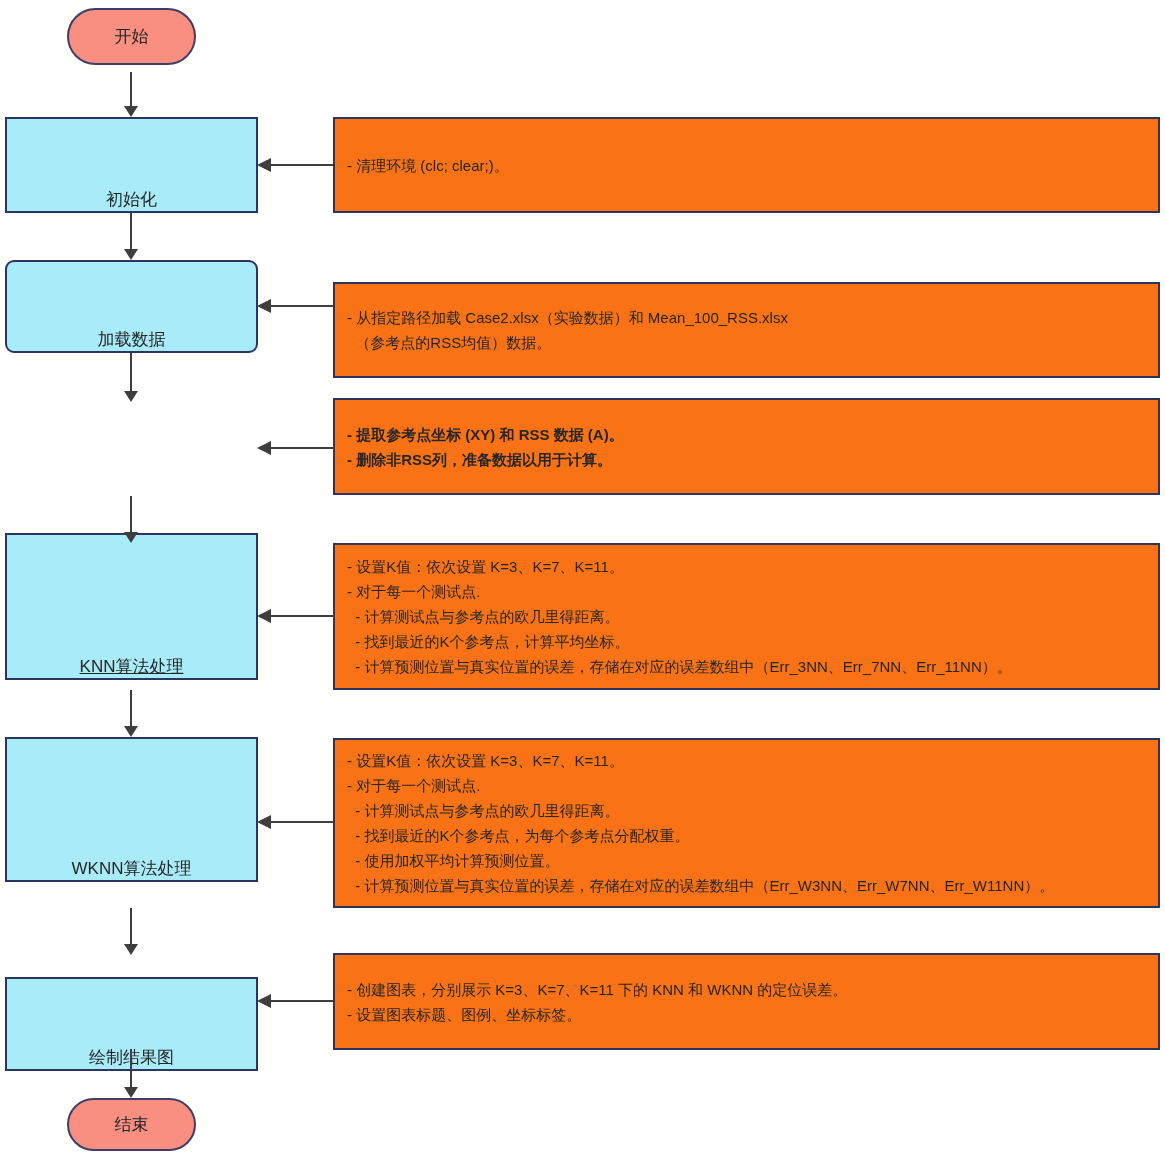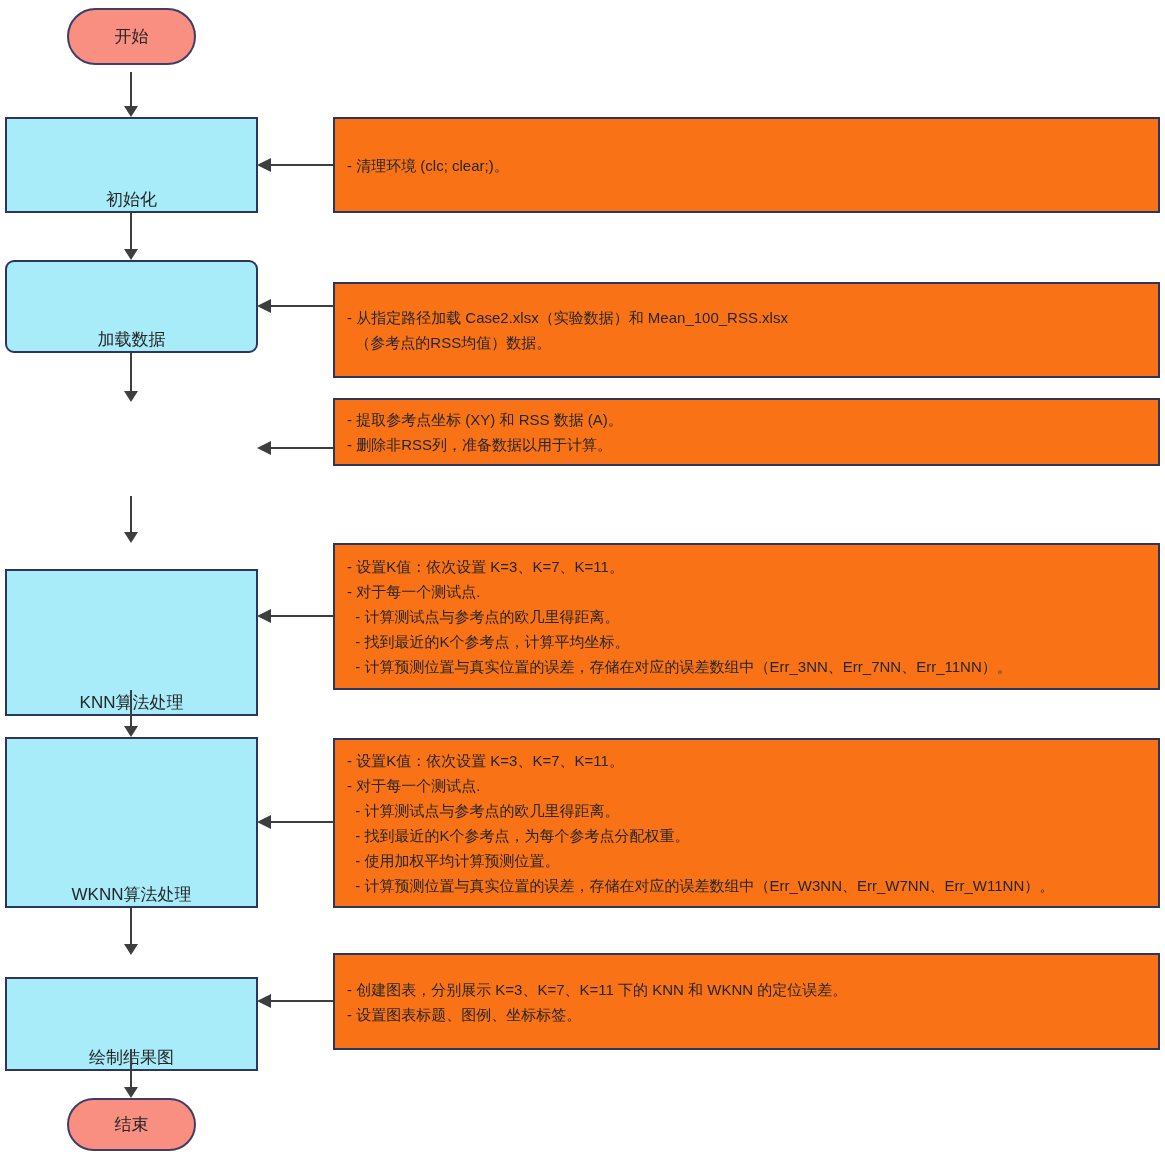--- a/index.html
+++ b/index.html
@@ -56,38 +56,38 @@
   <div class="terminator" style="top:0;margin-top:8px;">
     <span>开始</span>
   </div>
 
   <div class="process" style="top:117px;height:96px;">
     <span>初始化</span>
   </div>
   <div class="process" style="top:260px;height:93px;border-radius:9px;">
     <span>加载数据</span>
   </div>
-  <div class="process" style="top:569px;height:147px;">
+  <div class="process" style="top:533px;height:147px;text-decoration:underline;">
     <span>KNN算法处理</span>
   </div>
-  <div class="process" style="top:737px;height:171px;">
+  <div class="process" style="top:737px;height:145px;">
     <span>WKNN算法处理</span>
   </div>
   <div class="process" style="top:955px;height:94px;margin-top:22px;">
     <span>绘制结果图</span>
   </div>
 
   <div class="note" style="top:117px;height:96px;">
     <div class="ntext">- 清理环境 (clc; clear;)。</div>
   </div>
   <div class="note" style="top:258px;height:96px;margin-top:24px;">
     <div class="ntext">- 从指定路径加载 Case2.xlsx（实验数据）和 Mean_100_RSS.xlsx
   （参考点的RSS均值）数据。</div>
   </div>
-  <div class="note" style="top:398px;height:68px;">
+  <div class="note" style="top:398px;height:97px;font-weight:bold;">
     <div class="ntext">- 提取参考点坐标 (XY) 和 RSS 数据 (A)。
 - 删除非RSS列，准备数据以用于计算。</div>
   </div>
   <div class="note" style="top:543px;height:147px;">
     <div class="ntext">- 设置K值：依次设置 K=3、K=7、K=11。
 - 对于每一个测试点.
   - 计算测试点与参考点的欧几里得距离。
   - 找到最近的K个参考点，计算平均坐标。
   - 计算预测位置与真实位置的误差，存储在对应的误差数组中（Err_3NN、Err_7NN、Err_11NN）。</div>
   </div>

